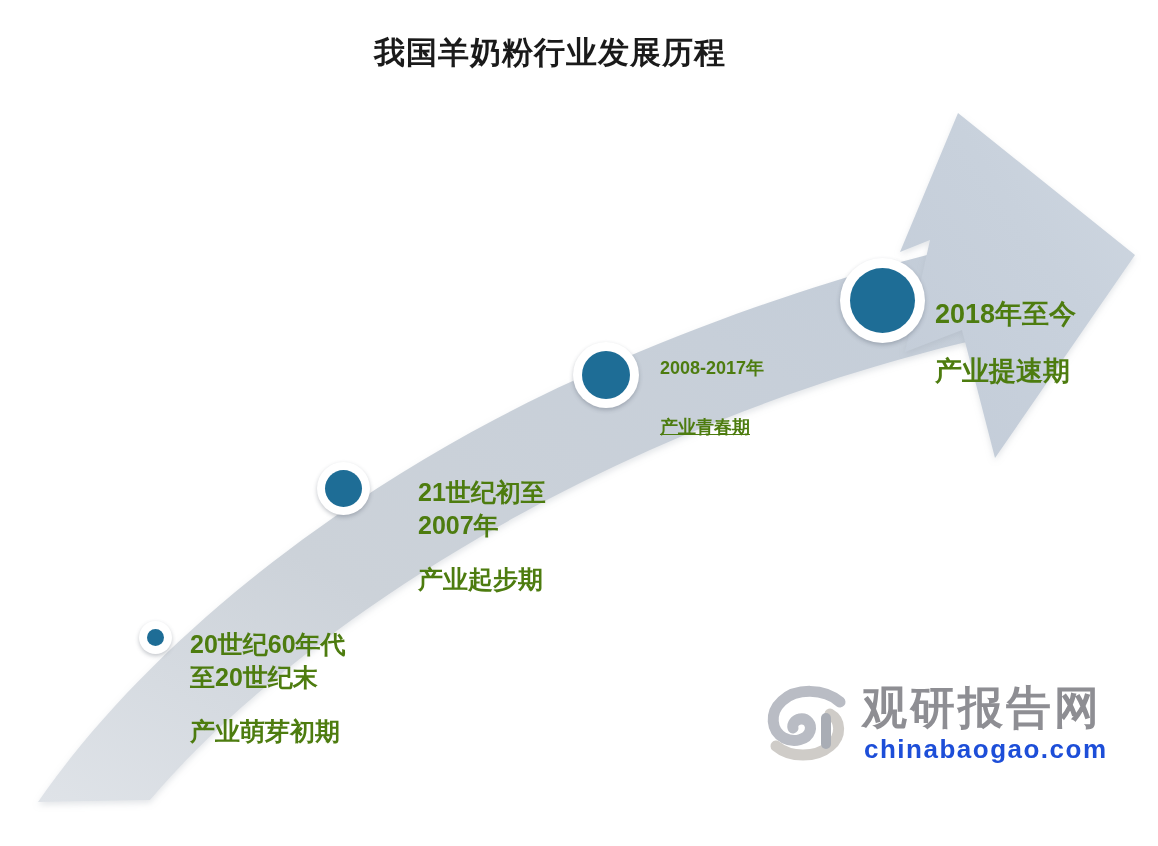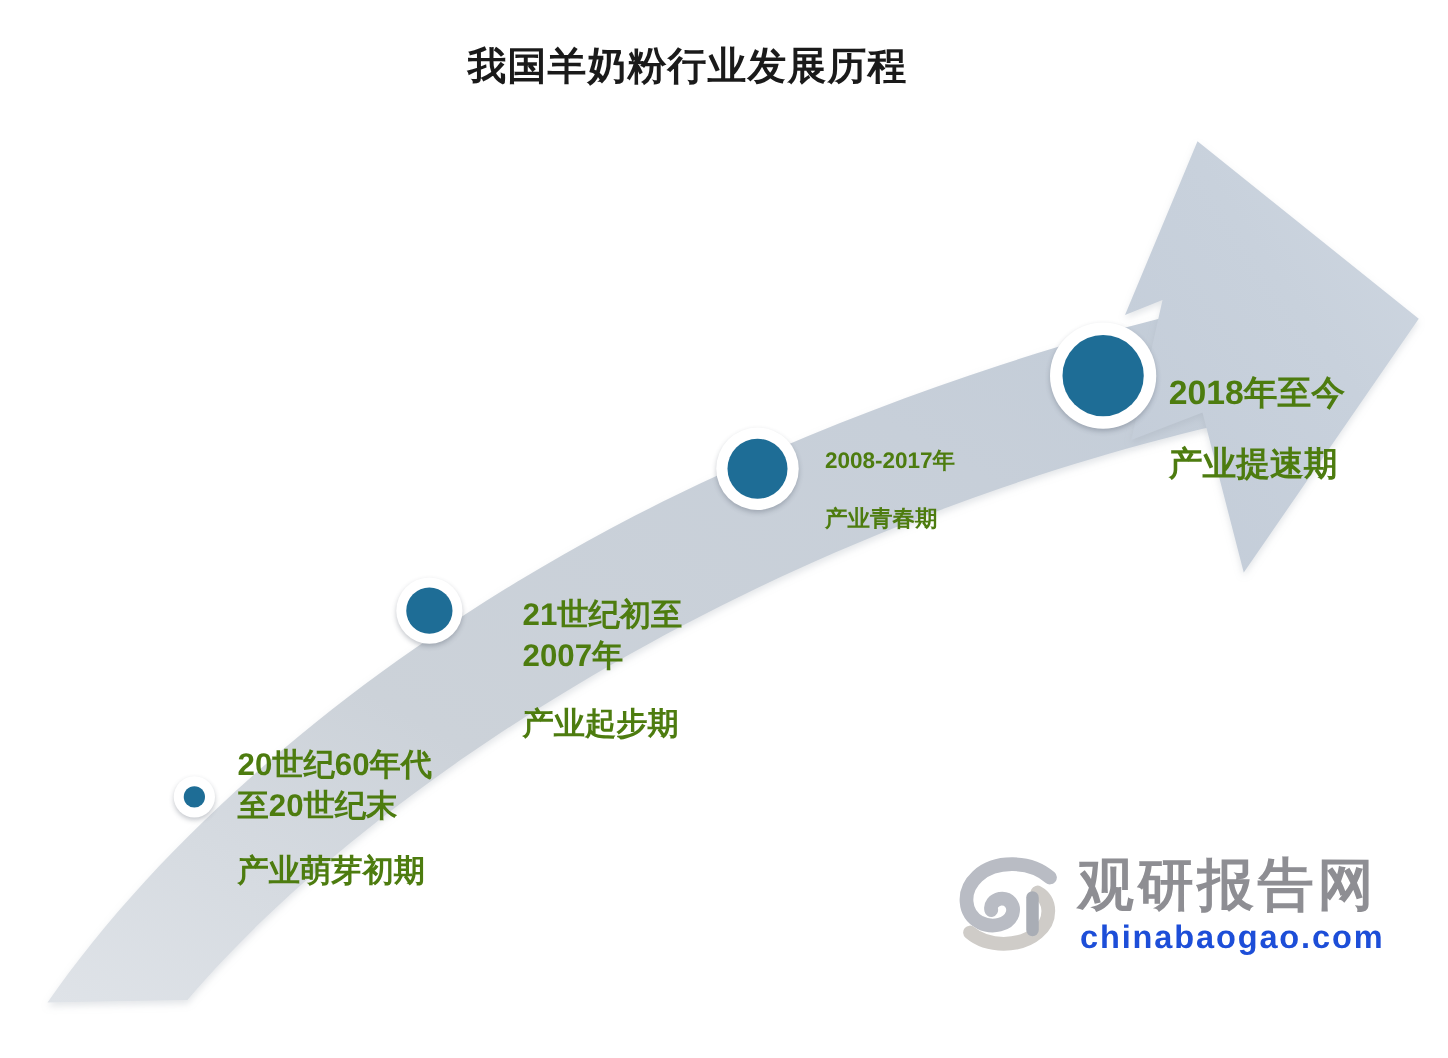--- a/index.html
+++ b/index.html
@@ -71,25 +71,25 @@
     font-weight: bold;
     display: block;
   }
   .label .phase {
     font-weight: bold;
     display: block;
   }
 
   
   .m1 .label { font-size: 25px; }
-  .m1 .label .phase { margin-top: 22px; font-family: Liberation Mono, monospace; }
+  .m1 .label .phase { margin-top: 22px; }
   .m2 .label { font-size: 25px; }
   .m2 .label .phase { margin-top: 22px; }
   .m3 .label { font-size: 18px; }
-  .m3 .label .phase { margin-top: 24px; }
+  .m3 .label .phase { margin-top: 36px; text-decoration: underline; }
   .m4 .label { font-size: 27px; }
   .m4 .label .phase { margin-top: 22px; }
 
   
   #watermark {
     position: absolute;
     left: 762px;
     top: 676px;
     width: 320px;
     height: 104px;
@@ -164,21 +164,21 @@
              L 905,352
              L 930,240
              L 900,252
              Z" fill="url(#headGrad)" filter="url(#softShadow)"></path>
   </svg>
 
   <div class="milestone m1">
     <div class="node-dot" style="left:139px; top:621px; width:33px; height:33px;">
       <span class="inner" style="left:8px; top:8px; width:17px; height:17px;"></span>
     </div>
-    <div class="label" style="left:190px; top:596px;">
+    <div class="label" style="left:190px; top:628px;">
       <span class="period">20世纪60年代</span>
       <span class="period">至20世纪末</span>
       <span class="phase">产业萌芽初期</span>
     </div>
   </div>
 
   <div class="milestone m2">
     <div class="node-dot" style="left:317px; top:462px; width:53px; height:53px;">
       <span class="inner" style="left:8px; top:8px; width:37px; height:37px;"></span>
     </div>

